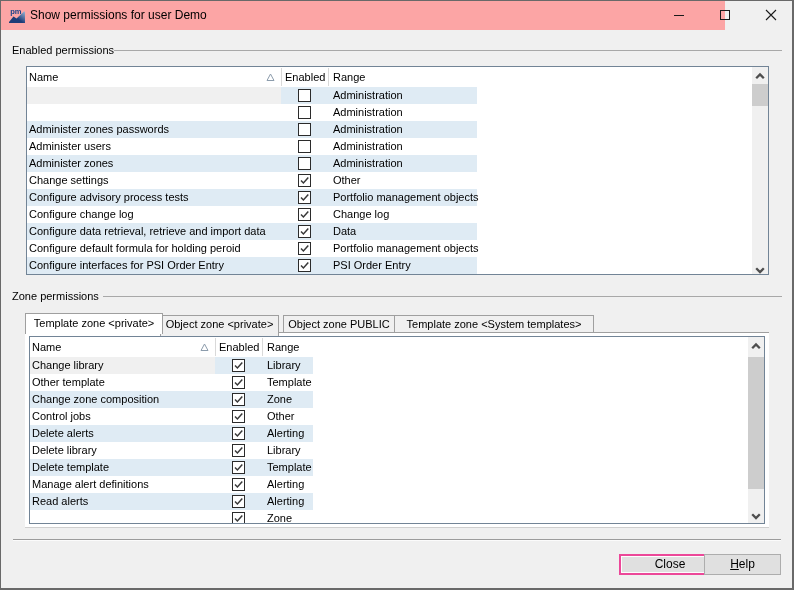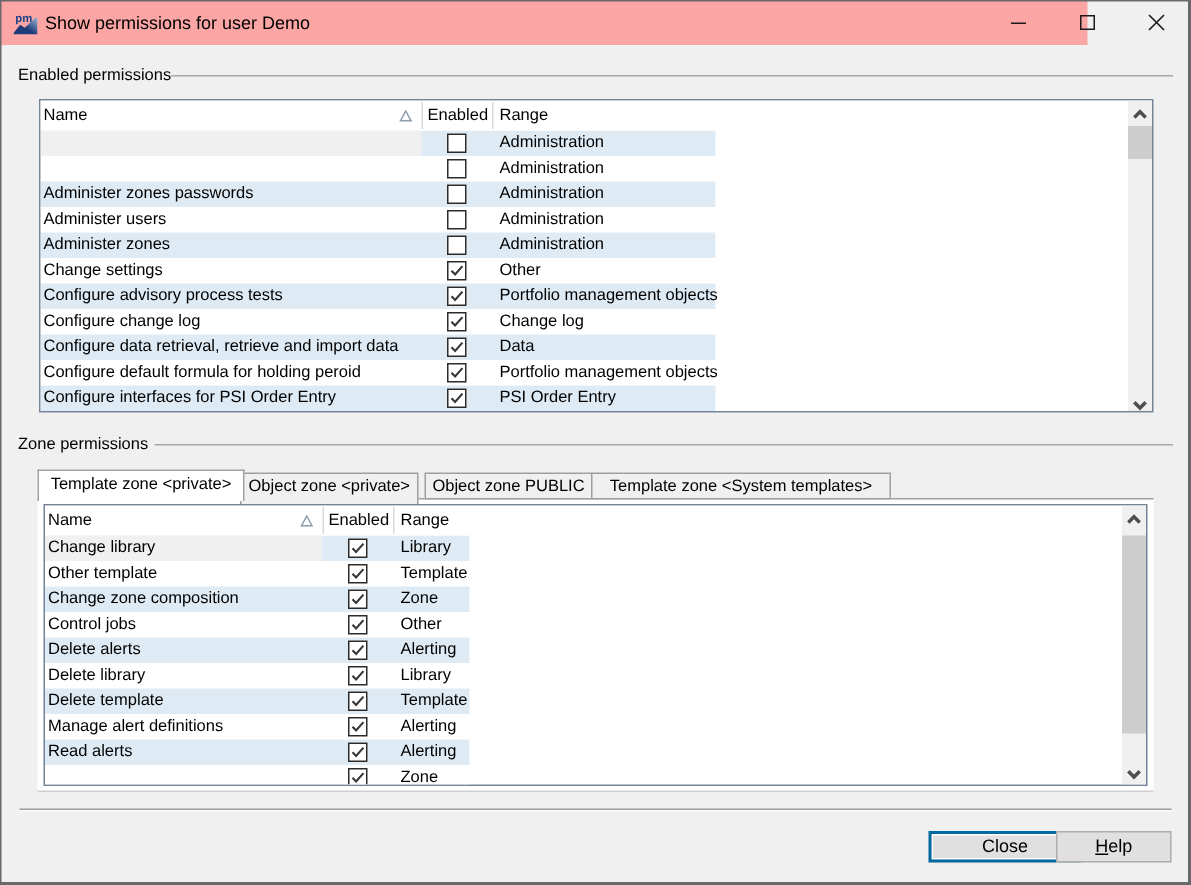--- a/index.html
+++ b/index.html
@@ -237,18 +237,18 @@
       <svg class="abs" style="left:718px;top:0px" width="16" height="16" viewBox="0 0 16 16">
         <polyline points="4.2,11.3 8,7.5 11.8,11.3" fill="none" stroke="#4e4e4e" stroke-width="2.3"></polyline>
       </svg>
       <div class="abs" style="left:718px;top:20px;width:16px;height:132px;background:#cdcdcd"></div>
       <svg class="abs" style="left:718px;top:169px" width="16" height="16" viewBox="0 0 16 16">
         <polyline points="4.2,8.2 8,12 11.8,8.2" fill="none" stroke="#4e4e4e" stroke-width="2.3"></polyline>
       </svg>
     </div>
 <div class="abs" style="left:13px;top:539px;width:768px;height:1px;background:#9c9c9c"></div>
 <div class="abs" style="left:13px;top:540px;width:768px;height:1px;background:#fbfbfb"></div>
-<div class="abs" style="left:619px;top:554px;width:102px;height:21px;background:#e0e0e0;border:2px solid #0369a1;box-shadow:inset 0 0 0 1px #fdfdfd;text-align:center;line-height:16px;font-size:12px">Close</div>
+<div class="abs" style="left:619px;top:554px;width:102px;height:21px;background:#e0e0e0;border:2px solid #ec4899;box-shadow:inset 0 0 0 1px #fdfdfd;text-align:center;line-height:16px;font-size:12px">Close</div>
 <div class="abs" style="left:704px;top:554px;width:77px;height:21px;background:#e0e0e0;border:1px solid #adadad;text-align:center;line-height:18px;font-size:12px"><u>H</u>elp</div>
 <div class="abs" style="left:0;top:0;width:794px;height:1px;background:#696969"></div>
 <div class="abs" style="left:0;top:0;width:1px;height:590px;background:#696969"></div>
 <div class="abs" style="left:792px;top:0;width:2px;height:590px;background:#696969"></div>
 <div class="abs" style="left:0;top:588px;width:794px;height:2px;background:#696969"></div>
 </div>
 </body></html>

